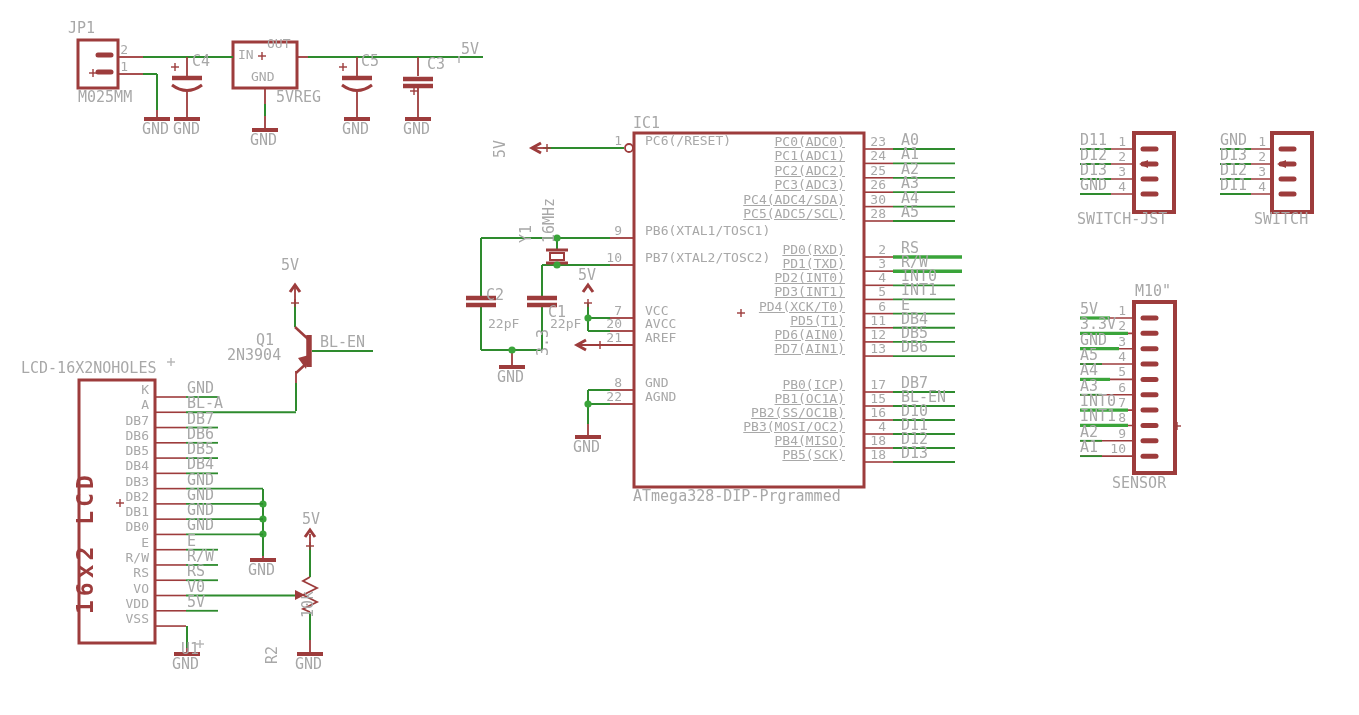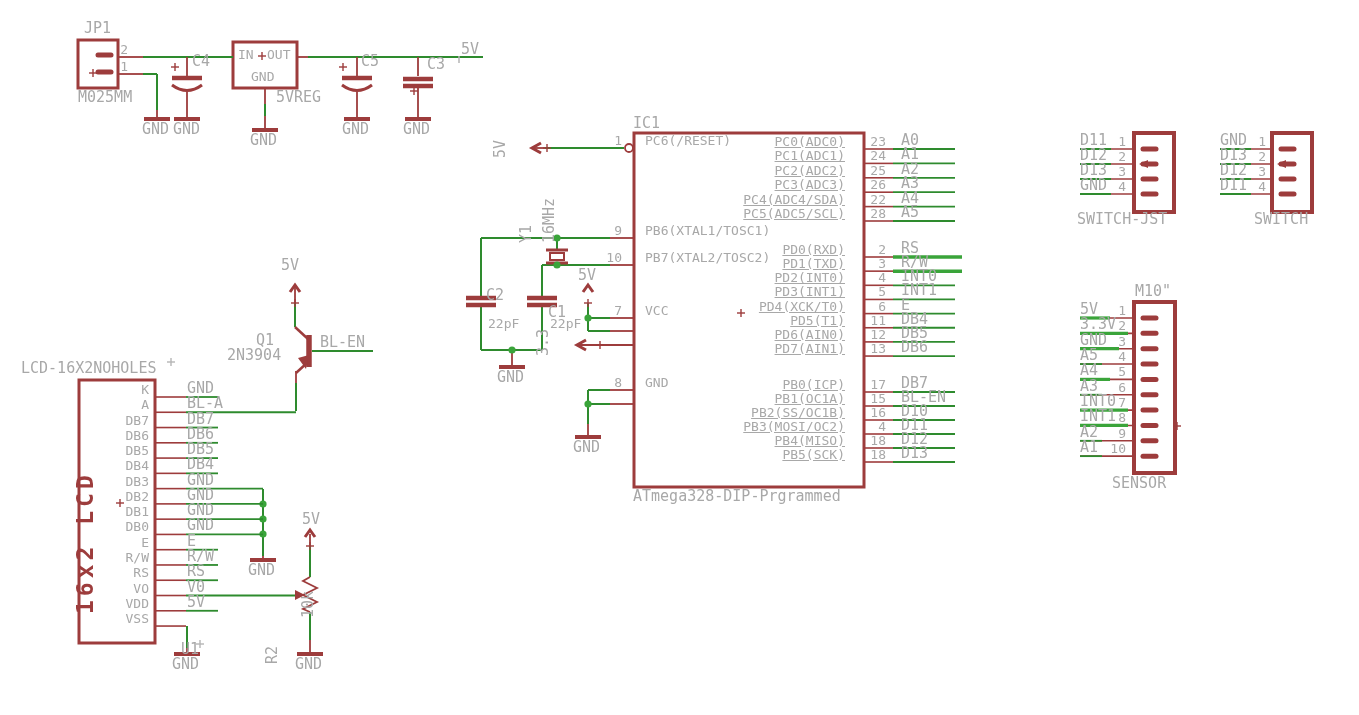--- a/index.html
+++ b/index.html
@@ -294,27 +294,27 @@
       <line x1="1080" y1="425.45" x2="1128" y2="425.45" stroke="#3aa43a" stroke-width="3.2"></line>
       <line x1="1143" y1="425.45" x2="1156" y2="425.45" stroke="#9d3c3c" stroke-width="5" stroke-linecap="round"></line>
       <line x1="1080" y1="440.8" x2="1134" y2="440.8" stroke="#9d3c3c" stroke-width="1.6"></line>
       <line x1="1080" y1="440.8" x2="1102" y2="440.8" stroke="#2e8b2e" stroke-width="1.8"></line>
       <line x1="1143" y1="440.8" x2="1156" y2="440.8" stroke="#9d3c3c" stroke-width="5" stroke-linecap="round"></line>
       <line x1="1080" y1="456.15" x2="1134" y2="456.15" stroke="#9d3c3c" stroke-width="1.6"></line>
       <line x1="1080" y1="456.15" x2="1102" y2="456.15" stroke="#2e8b2e" stroke-width="1.8"></line>
       <line x1="1143" y1="456.15" x2="1156" y2="456.15" stroke="#9d3c3c" stroke-width="5" stroke-linecap="round"></line>
     </svg>
 
-  <span class="t" style="left:84px;top:21px">JP1</span>
+  <span class="t" style="left:68px;top:21px">JP1</span>
   <span class="t s right" style="left:114px;top:43px;width:14px">2</span>
   <span class="t s right" style="left:114px;top:60px;width:14px">1</span>
   <span class="t" style="left:78px;top:90px">M025MM</span>
   <span class="t" style="left:192px;top:54px">C4</span>
   <span class="t s" style="left:238px;top:48px">IN</span>
-  <span class="t s" style="left:267px;top:48px">OUT</span>
+  <span class="t s" style="left:267px;top:37px">OUT</span>
   <span class="t s" style="left:251px;top:70px">GND</span>
   <span class="t" style="left:276px;top:90px">5VREG</span>
   <span class="t" style="left:361px;top:54px">C5</span>
   <span class="t" style="left:427px;top:57px">C3</span>
   <span class="t" style="left:461px;top:42px">5V</span>
 
   <span class="t" style="left:142px;top:122px">GND</span>
   <span class="t" style="left:173px;top:122px">GND</span>
   <span class="t" style="left:250px;top:133px">GND</span>
   <span class="t" style="left:342px;top:122px">GND</span>
@@ -365,23 +365,35 @@
       <span class="lname">PB6(XTAL1/TOSC1)</span>
     </div>
   <div class="prow" style="top:251px">
       <span class="lnum">10</span>
       <span class="lname">PB7(XTAL2/TOSC2)</span>
     </div>
   <div class="prow" style="top:304px">
       <span class="lnum">7</span>
       <span class="lname">VCC</span>
     </div>
+  <div class="prow" style="top:317px">
+      <span class="lnum">20</span>
+      <span class="lname">AVCC</span>
+    </div>
+  <div class="prow" style="top:331px">
+      <span class="lnum">21</span>
+      <span class="lname">AREF</span>
+    </div>
   <div class="prow" style="top:376px">
       <span class="lnum">8</span>
       <span class="lname">GND</span>
+    </div>
+  <div class="prow" style="top:390px">
+      <span class="lnum">22</span>
+      <span class="lname">AGND</span>
     </div>
 
   <div class="rowbox">
 
   <div class="prow" style="top: 135px;">
       <span class="inname">PC0(ADC0)</span>
       <span class="pnum">23</span>
       <span class="pnet">A0</span>
     </div>
       <div class="prow" style="top: 149.4px;">
@@ -394,21 +406,21 @@
       <span class="pnum">25</span>
       <span class="pnet">A2</span>
     </div>
       <div class="prow" style="top: 178.2px;">
       <span class="inname">PC3(ADC3)</span>
       <span class="pnum">26</span>
       <span class="pnet">A3</span>
     </div>
       <div class="prow" style="top: 192.6px;">
       <span class="inname">PC4(ADC4/SDA)</span>
-      <span class="pnum">22</span>
+      <span class="pnum">30</span>
       <span class="pnet">A4</span>
     </div>
       <div class="prow" style="top: 207px;">
       <span class="inname">PC5(ADC5/SCL)</span>
       <span class="pnum">28</span>
       <span class="pnet">A5</span>
     </div>
     </div>
   <div class="rowbox">
 

